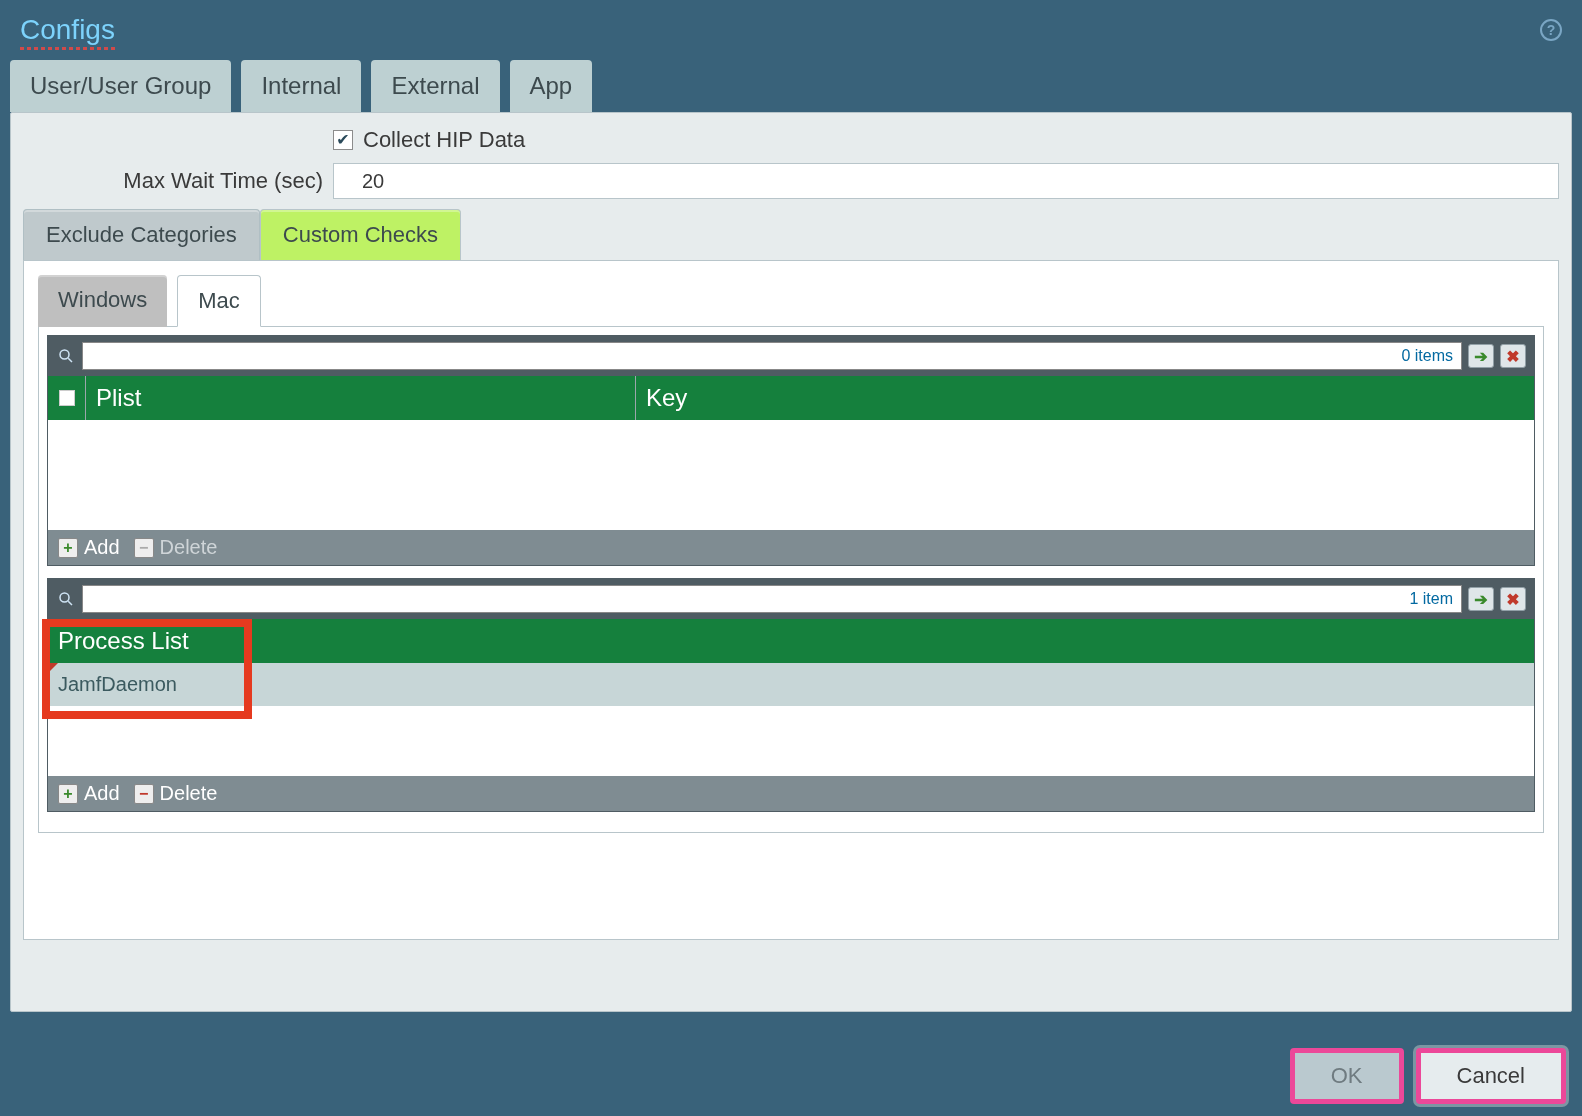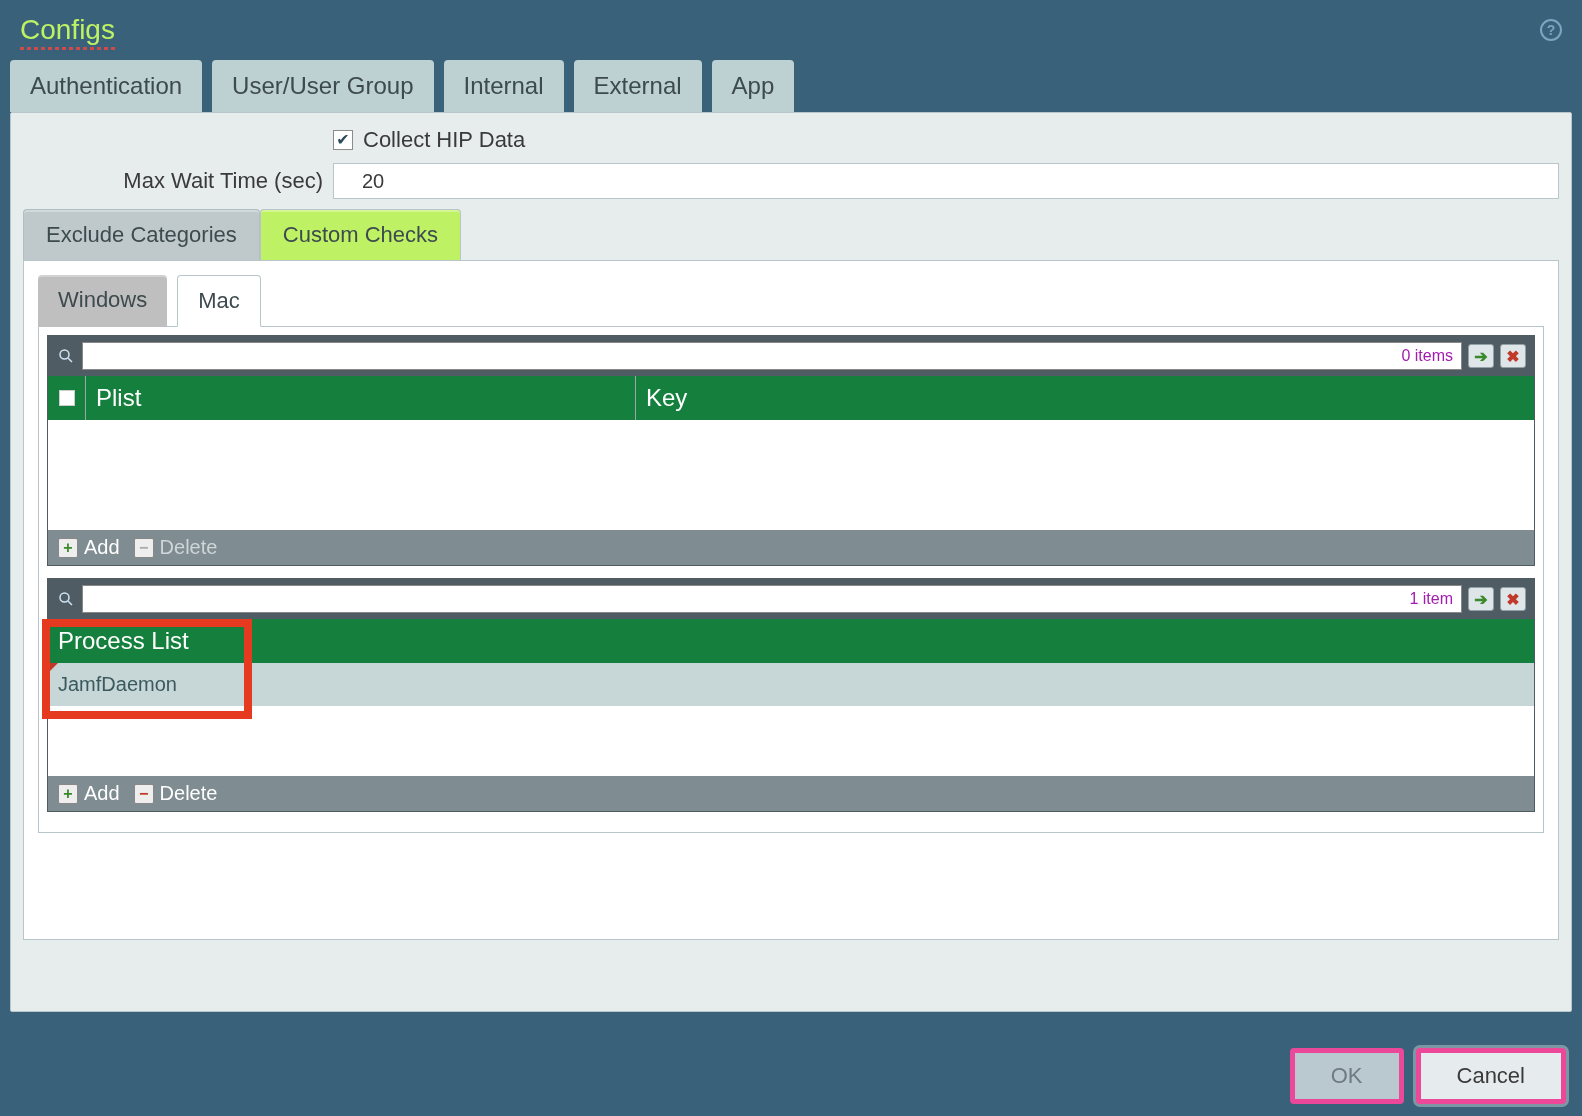--- a/index.html
+++ b/index.html
@@ -1,19 +1,19 @@
 <!DOCTYPE html>
 <html><head>
 <meta charset="utf-8">
 <style>
   * { box-sizing: border-box; margin: 0; padding: 0; font-family: Arial, Helvetica, sans-serif; }
   body { background: #39627a; width: 1582px; height: 1116px; position: relative; }
   
   .header { display: flex; align-items: center; justify-content: space-between; padding: 14px 20px 8px 20px; }
-  .header-title { color: #bef264; font-size: 28px; font-weight: 400; position: relative; }
+  .header-title { color: #7dd3fc; font-size: 28px; font-weight: 400; position: relative; }
   .header-title::after { content: ''; position: absolute; bottom: -4px; left: 0; width: 100%; height: 3px; background: repeating-linear-gradient(90deg, #d04a4a 0 4px, transparent 4px 7px); }
   .help-icon { width: 22px; height: 22px; border: 2px solid #7aa6c4; border-radius: 50%; display: flex; align-items: center; justify-content: center; color: #7aa6c4; font-size: 14px; font-weight: bold; cursor: pointer; }
 
   .tabbar { display: flex; gap: 10px; padding: 0 10px; margin-top: 6px; }
   .tab { background: #bdd0d2; color: #3d4a4e; font-size: 24px; padding: 12px 20px; border-top-left-radius: 4px; border-top-right-radius: 4px; cursor: pointer; }
   .tab.active { background: #e7eced; }
 
   .panel { background: #e7eced; margin: 0 10px; border: 1px solid #b8c5ca; border-radius: 2px; padding: 14px 12px 12px 12px; min-height: 900px; }
 
   .form-row { display: flex; align-items: center; gap: 10px; margin-bottom: 10px; }
@@ -33,21 +33,21 @@
   .ostabbar { display: flex; gap: 10px; margin-bottom: 0; text-align: center; }
   .ostab { background: #bfbfbf; color: #3d4a4e; font-size: 22px; padding: 12px 20px; border-top-left-radius: 4px; border-top-right-radius: 4px; cursor: pointer; box-shadow: inset 0 2px 0 rgba(255,255,255,0.3); }
   .ostab.active { background: #fff; border: 1px solid #b8c5ca; border-bottom: 1px solid #fff; position: relative; z-index: 2; }
 
   .grid-wrap { margin-top: -1px; border: 1px solid #b8c5ca; background: #fff; padding: 8px; }
 
   .grid { border: 1px solid #4f5c63; margin-bottom: 12px; }
   .grid-toolbar { background: #4f5c63; display: flex; align-items: center; padding: 6px 8px; gap: 6px; }
   .search-ico { width: 20px; height: 20px; display:inline-flex; align-items:center; justify-content:center; }
   .search-ico svg { width: 18px; height: 18px; }
-  .search-input { flex: 1; background: #fff; border: 1px solid #888; height: 28px; padding: 4px 8px; font-size: 16px; text-align: right; color: #a21caf; }
+  .search-input { flex: 1; background: #fff; border: 1px solid #888; height: 28px; padding: 4px 8px; font-size: 16px; text-align: right; color: #0369a1; }
   .tool-btn { width: 26px; height: 24px; border: 1px solid #92a0a7; background: #dfe6e9; border-radius: 3px; display: inline-flex; align-items: center; justify-content: center; cursor: pointer; font-size: 16px; font-weight: bold; }
   .tool-btn.green { color: #3a8a2c; }
   .tool-btn.red { color: #c0392b; }
   .grid-head { background: #15803d; color: #fff; display: flex; font-size: 24px; }
   .grid-head-cell, .grid-body-cell { padding: 8px 10px; border-right: 1px solid #9ba6ab; }
   .grid-head-cell:last-child, .grid-body-cell:last-child { border-right: none; }
   .gh-check { flex: 0 0 38px; display:flex; align-items:center; justify-content:center; }
   .chk-sm { width: 16px; height: 16px; border: 1px solid #ccc; background: #fff; display: inline-block; }
   .grid-head .col-plist, .grid-body .col-plist { flex: 0 0 550px; }
   .grid-head .col-key, .grid-body .col-key { flex: 1; }
@@ -78,21 +78,20 @@
 </style>
 </head>
 <body>
 
 <div class="header">
   <div class="header-title">Configs</div>
   <div class="help-icon">?</div>
 </div>
 
 <div class="tabbar">
-  <div class="tab">Authentication</div>
   <div class="tab">User/User Group</div>
   <div class="tab">Internal</div>
   <div class="tab">External</div>
   <div class="tab">App</div>
 </div>
 
 <div class="panel">
 
   <div class="form-row">
     <div class="form-label label1"></div>

